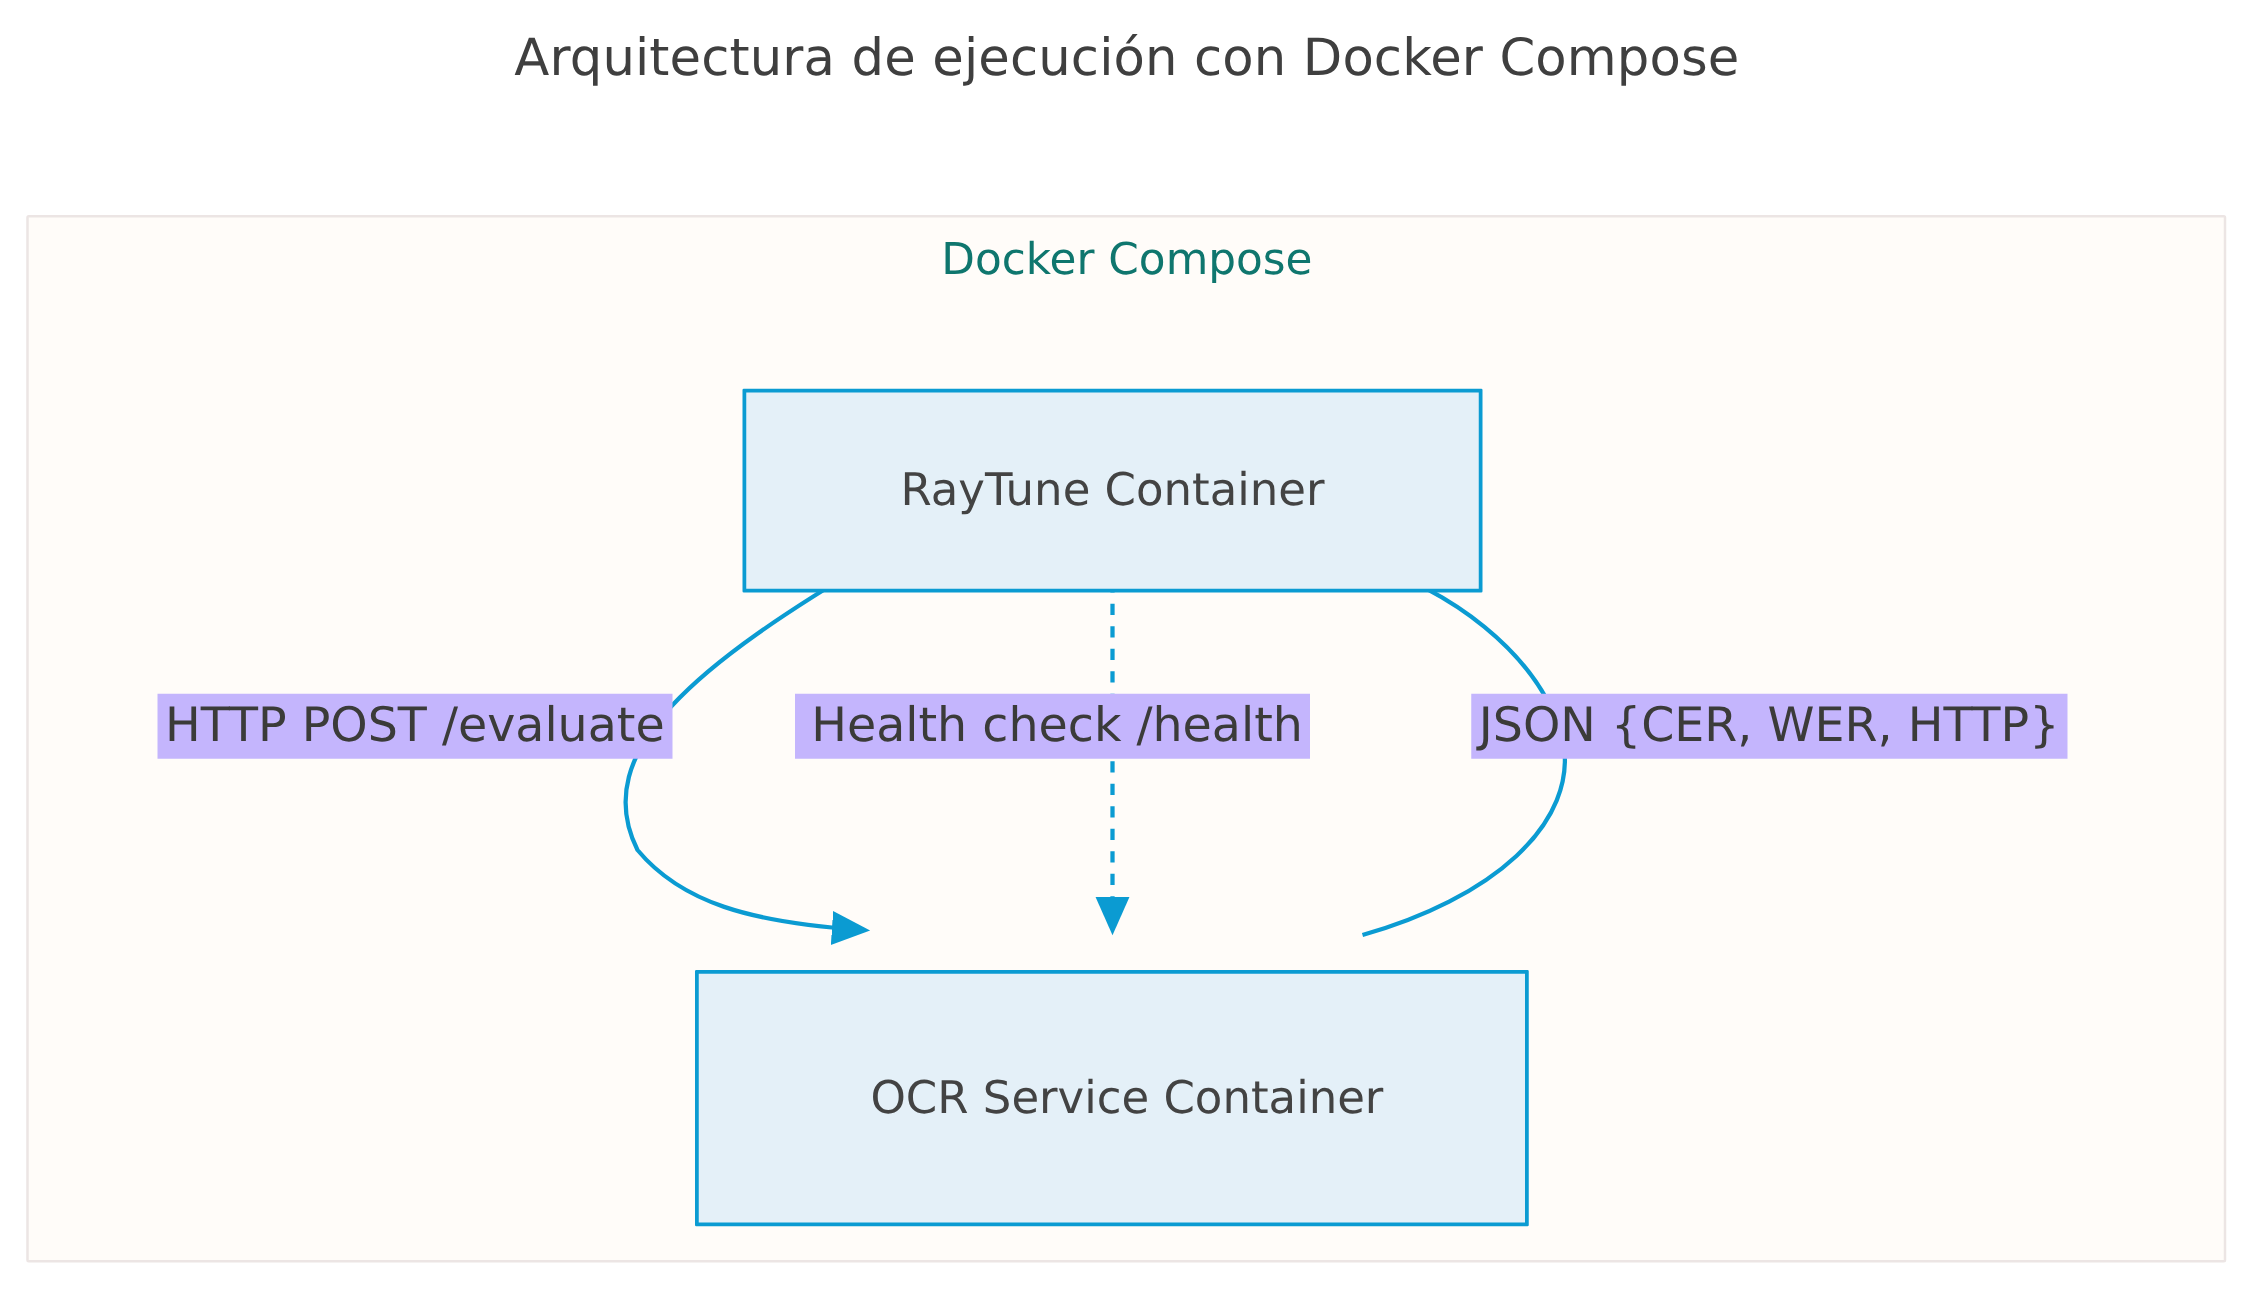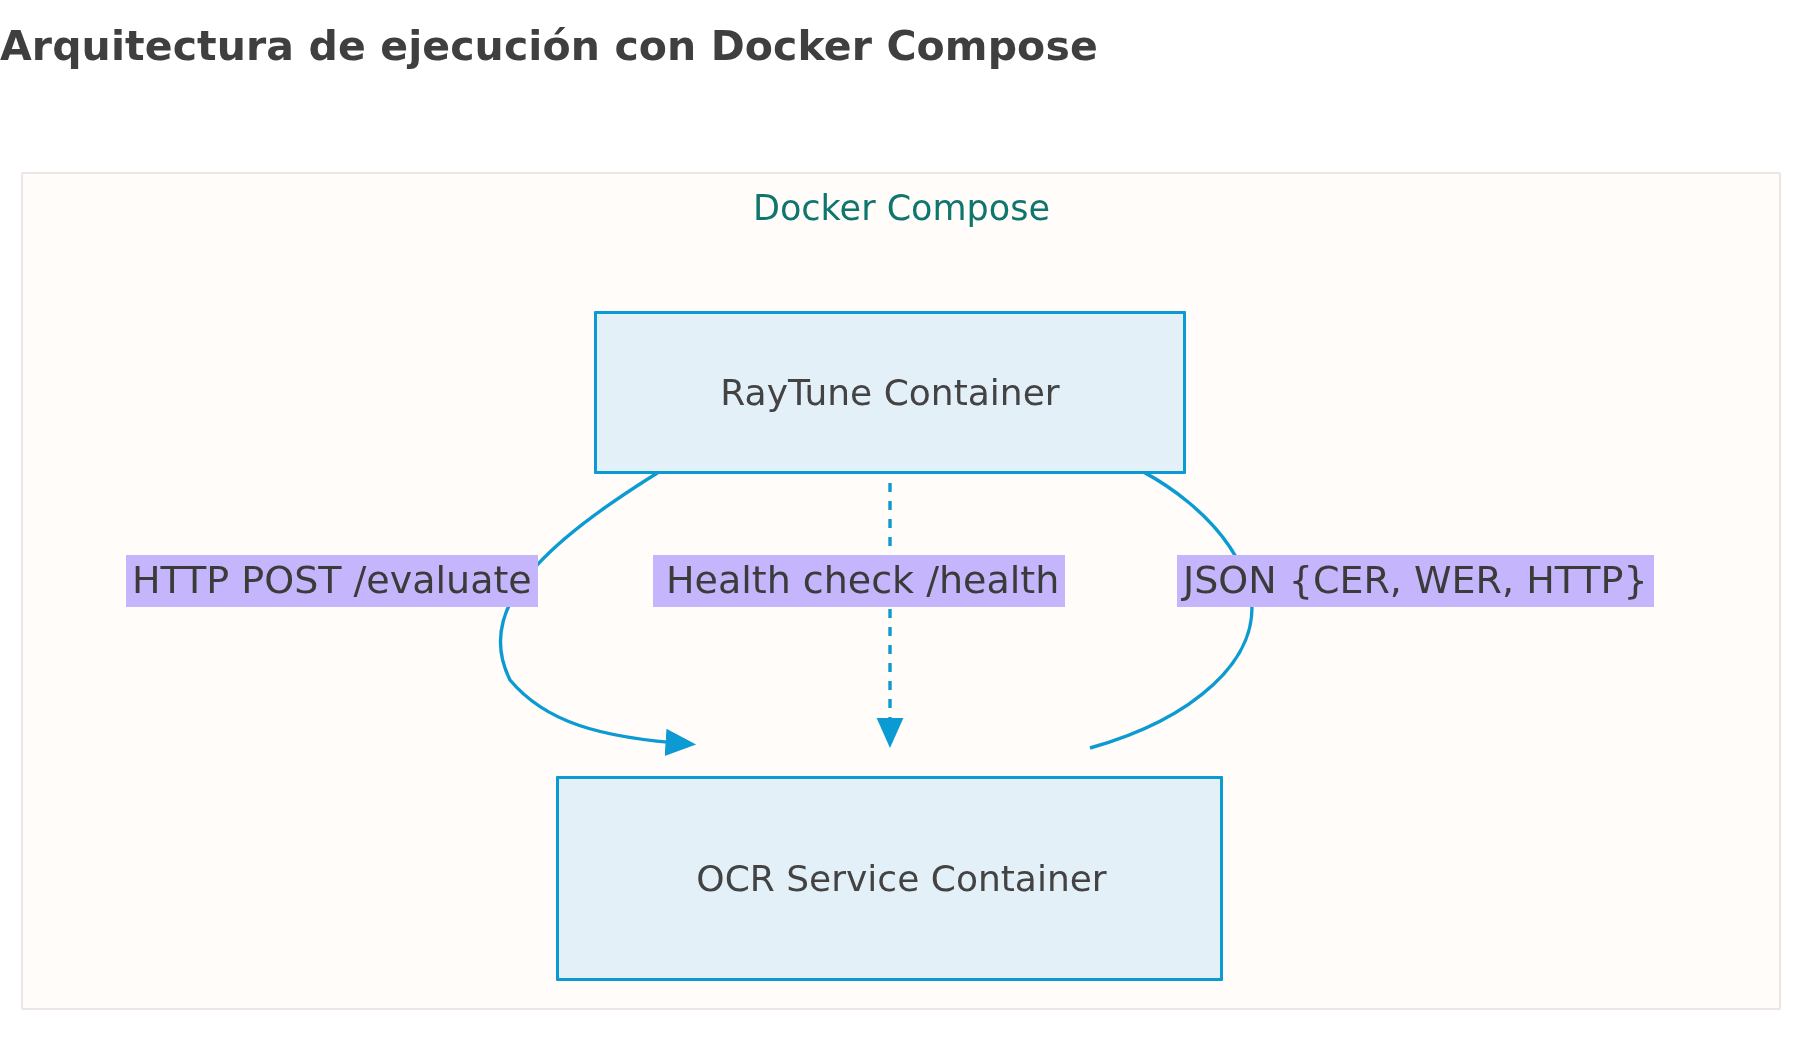--- a/index.html
+++ b/index.html
@@ -16,23 +16,24 @@
     font-family: "DejaVu Sans", "Liberation Sans", sans-serif;
     -webkit-font-smoothing: antialiased;
   }
 
   
   #diagram-title {
     position: absolute;
     top: 22px;
     left: 0;
     width: 1803px;
+    text-align: center;
     font-family: "DejaVu Sans", "Liberation Sans", sans-serif;
     font-size: 41px;
-    font-weight: 700;
+    font-weight: 400;
     color: #3f3f3f;
     letter-spacing: 0.1px;
     white-space: nowrap;
   }
 
   
   #subgraph-docker-compose {
     position: absolute;
     left: 21px;
     top: 172px;
@@ -111,21 +112,21 @@
     white-space: nowrap;
     padding: 6px 6px 8px 6px;
     line-height: 1.0;
     box-sizing: border-box;
   }
   #edge-label-request {
     left: 126px;
     top: 555px;
   }
   #edge-label-health {
-    left: 653px;
+    left: 636px;
     top: 555px;
     padding-left: 13px;
   }
   #edge-label-response {
     left: 1177px;
     top: 555px;
   }
 </style>
 </head>
 <body>

